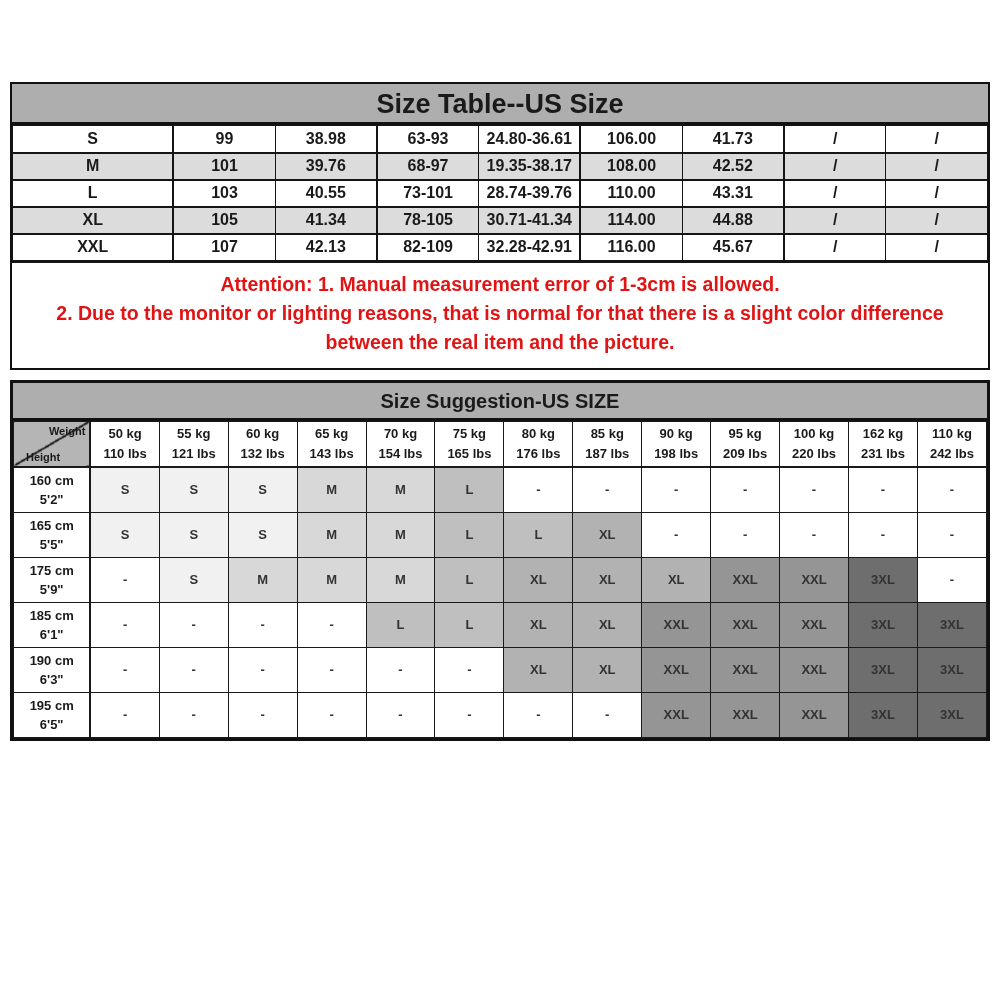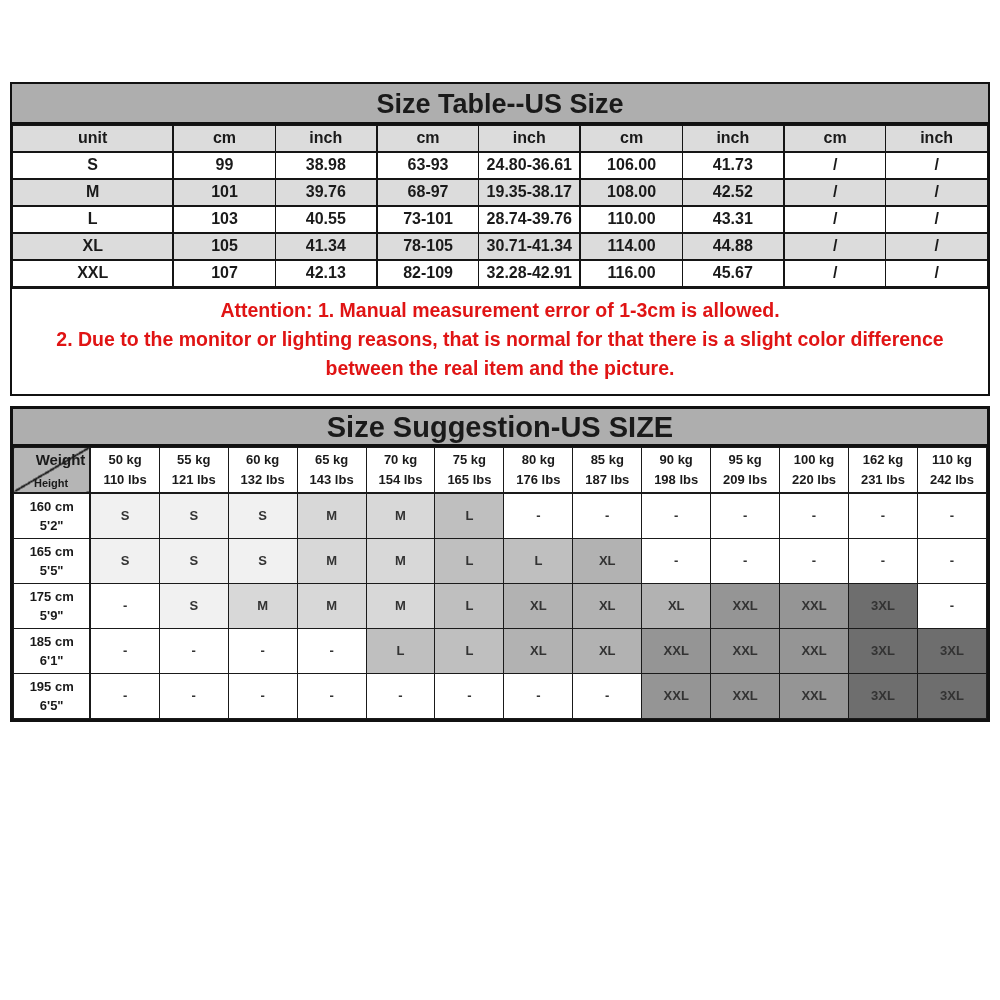--- a/index.html
+++ b/index.html
@@ -15,21 +15,21 @@
     border: 2px solid #111;
     background: #fff;
   }
   .tbl-title {
     background: var(--header_bg, #aeaeae);
     border-bottom: 3px solid #111;
     text-align: center;
     font-weight: bold;
   }
   .title1 { height: 41px; line-height: 40px; font-size: 27px; }
-  .title2 { height: 38px; line-height: 37px; font-size: 29px; }
+  .title2 { height: 38px; line-height: 37px; font-size: 20px; }
 
   table { border-collapse: collapse; table-layout: fixed; width: 100%; }
   td { text-align: center; vertical-align: middle; overflow: hidden; }
 
   
   .t1 td { border: 1px solid #151515; }
   .t1 tr { border-bottom: 2px solid #151515; }
   .t1 tr.grp td + td { border-left: 2px solid #151515; }
   .t1 tr.r9 td:nth-child(even) { border-left: 2px solid #151515; }
   .t1 tr.grp td { height: 26px; font-size: 17px; font-weight: bold; }
@@ -60,53 +60,42 @@
   .t2 td.hlab div { font-size: 13px; font-weight: 600; line-height: 19px; }
   .t2 td.sz { font-size: 13px; font-weight: 600; color: #333; }
 
   .corner {
     position: relative;
     background: #b5b5b5;
     background-image: linear-gradient(to bottom right,
       transparent calc(50% - 1px), #222 calc(50% - 1px),
       #222 calc(50% + 1px), transparent calc(50% + 1px));
   }
-  .corner .cw { position: absolute; top: 3px; right: 4px; font-size: 15px; font-weight: 600; }
-  .corner .ch { position: absolute; bottom: 3px; left: 20px; font-size: 11px; font-weight: 600; }
+  .corner .cw { position: absolute; top: 3px; right: 4px; font-size: 11px; font-weight: 600; }
+  .corner .ch { position: absolute; bottom: 3px; left: 12px; font-size: 11px; font-weight: 600; }
 </style>
 </head>
 <body>
 
 <div class="frame">
   <div class="tbl-title title1">Size Table--US Size</div>
 
   <table class="t1">
     <colgroup>
       <col class="c-size">
         <col>
         <col>
         <col>
         <col>
         <col>
         <col>
         <col>
         <col>
     </colgroup>
     <tbody>
-    <tr class="unitrow shade r9">
-      <td>unit</td>
-      <td>cm</td>
-      <td>inch</td>
-      <td>cm</td>
-      <td>inch</td>
-      <td>cm</td>
-      <td>inch</td>
-      <td>cm</td>
-      <td>inch</td>
-    </tr>
     <tr class="datarow r9">
       <td>S</td>
       <td>99</td>
       <td>38.98</td>
       <td>63-93</td>
       <td>24.80-36.61</td>
       <td>106.00</td>
       <td>41.73</td>
       <td>/</td>
       <td>/</td>
@@ -318,20 +307,39 @@
       <td class="sz" style="background: rgb(178, 178, 178);">XL</td>
       <td class="sz" style="background: rgb(178, 178, 178);">XL</td>
       <td class="sz" style="background: rgb(149, 149, 149);">XXL</td>
       <td class="sz" style="background: rgb(149, 149, 149);">XXL</td>
       <td class="sz" style="background: rgb(149, 149, 149);">XXL</td>
       <td class="sz" style="background: rgb(110, 110, 110);">3XL</td>
       <td class="sz" style="background: rgb(110, 110, 110);">3XL</td>
     </tr>
     <tr class="hrow">
       <td class="hlab">
+            <div>190 cm</div>
+            <div>6'3"</div>
+          </td>
+      <td class="sz" style="background: rgb(255, 255, 255);">-</td>
+      <td class="sz" style="background: rgb(255, 255, 255);">-</td>
+      <td class="sz" style="background: rgb(255, 255, 255);">-</td>
+      <td class="sz" style="background: rgb(255, 255, 255);">-</td>
+      <td class="sz" style="background: rgb(255, 255, 255);">-</td>
+      <td class="sz" style="background: rgb(255, 255, 255);">-</td>
+      <td class="sz" style="background: rgb(178, 178, 178);">XL</td>
+      <td class="sz" style="background: rgb(178, 178, 178);">XL</td>
+      <td class="sz" style="background: rgb(149, 149, 149);">XXL</td>
+      <td class="sz" style="background: rgb(149, 149, 149);">XXL</td>
+      <td class="sz" style="background: rgb(149, 149, 149);">XXL</td>
+      <td class="sz" style="background: rgb(110, 110, 110);">3XL</td>
+      <td class="sz" style="background: rgb(110, 110, 110);">3XL</td>
+    </tr>
+    <tr class="hrow">
+      <td class="hlab">
             <div>195 cm</div>
             <div>6'5"</div>
           </td>
       <td class="sz" style="background: rgb(255, 255, 255);">-</td>
       <td class="sz" style="background: rgb(255, 255, 255);">-</td>
       <td class="sz" style="background: rgb(255, 255, 255);">-</td>
       <td class="sz" style="background: rgb(255, 255, 255);">-</td>
       <td class="sz" style="background: rgb(255, 255, 255);">-</td>
       <td class="sz" style="background: rgb(255, 255, 255);">-</td>
       <td class="sz" style="background: rgb(255, 255, 255);">-</td>

